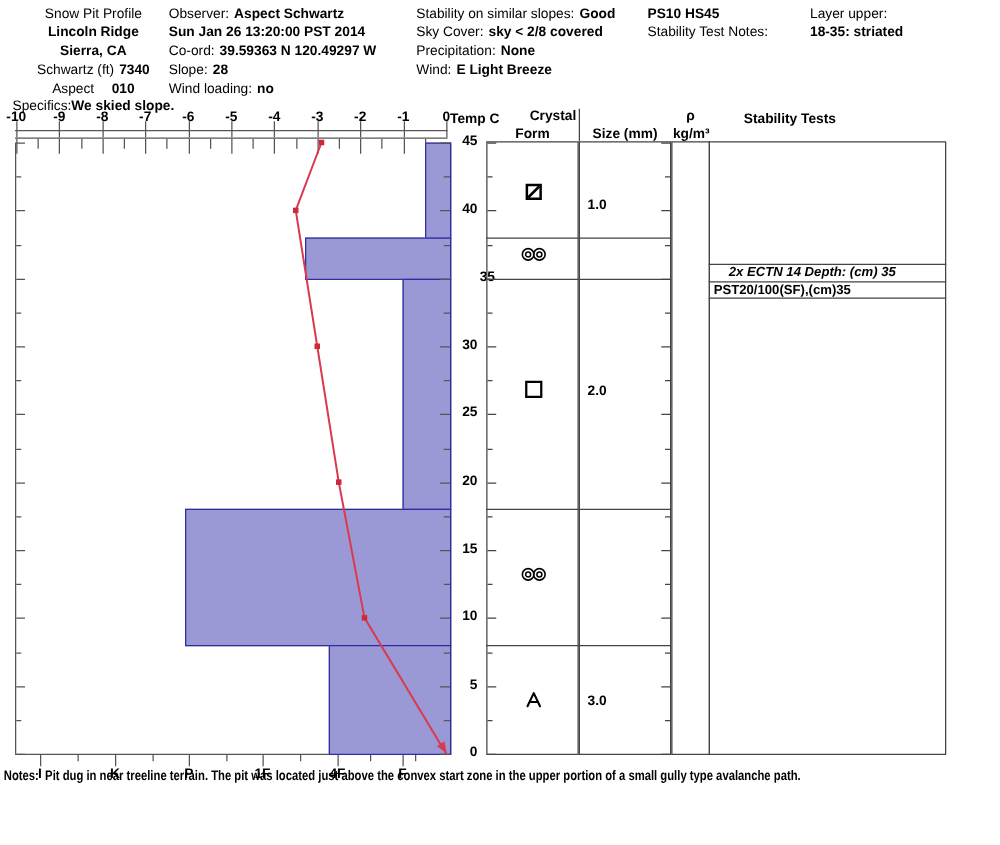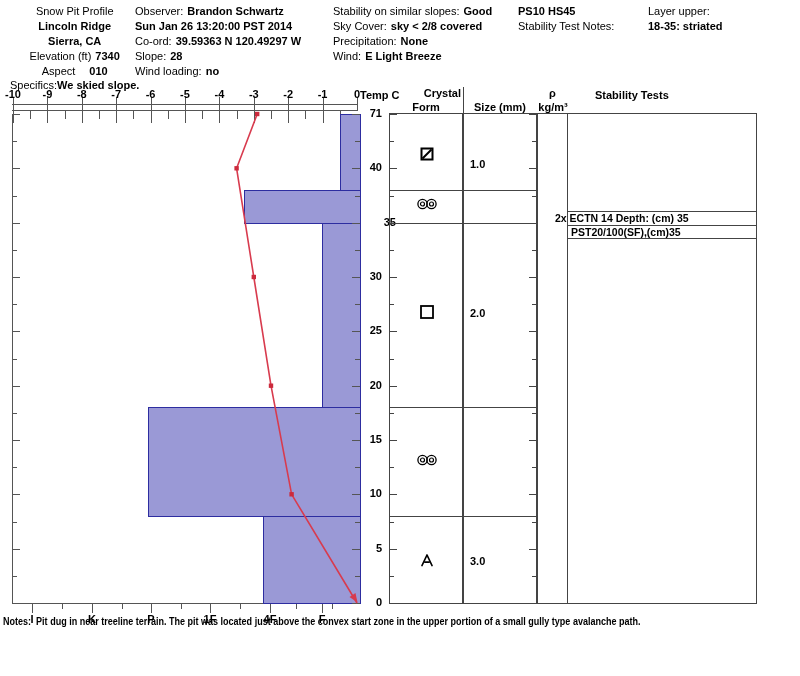--- a/index.html
+++ b/index.html
@@ -23,27 +23,27 @@
 </style>
 </head>
 <body>
 
 <div class="app">
 
   <div class="abs" style="left:10px;top:4px;text-align:center;">
     <div class="row">Snow Pit Profile</div>
     <div class="row b">Lincoln Ridge</div>
     <div class="row b">Sierra, CA</div>
-    <div class="row"><span class="lbl">Elevation (ft)</span><span class="val">7340</span></div>
+    <div class="row"><span class="lbl">Schwartz (ft)</span><span class="val">7340</span></div>
     <div class="row"><span class="lbl">Aspect</span><span class="val" style="margin-left:14px;">010</span></div>
     <div class="row" style="height:13px;line-height:13px;"><span class="lbl">Specifics:</span><span class="b">We skied slope.</span></div>
   </div>
 
   <div class="abs" style="left:135px;top:4px;">
-    <div class="row"><span class="lbl">Observer:</span><span class="val">Brandon Schwartz</span></div>
+    <div class="row"><span class="lbl">Observer:</span><span class="val">Aspect Schwartz</span></div>
     <div class="row b">Sun Jan 26 13:20:00 PST 2014</div>
     <div class="row"><span class="lbl">Co-ord:</span><span class="val">39.59363 N 120.49297 W</span></div>
     <div class="row"><span class="lbl">Slope:</span><span class="val">28</span></div>
     <div class="row"><span class="lbl">Wind loading:</span><span class="val">no</span></div>
   </div>
 
   <div class="abs" style="left:333px;top:4px;">
     <div class="row"><span class="lbl">Stability on similar slopes:</span><span class="val">Good</span></div>
     <div class="row"><span class="lbl">Sky Cover:</span><span class="val">sky &lt; 2/8 covered</span></div>
     <div class="row"><span class="lbl">Precipitation:</span><span class="val">None</span></div>
@@ -171,21 +171,21 @@
       <div style="position: absolute; left: 332px; top: 604px; width: 1px; height: 5px; background: rgb(85, 85, 85);"></div>
       <svg width="800" height="676" style="position: absolute; left: 0px; top: 0px; pointer-events: none;">
         <polyline points="257.2,114.0 236.6,168.3 253.8,277.0 271.0,385.7 291.6,494.3 357.0,603.0" fill="none" stroke="#d83b4e" stroke-width="1.6"></polyline>
         <rect x="255.0" y="111.8" width="4.4" height="4.4" fill="#cc2a3c"></rect>
         <rect x="234.4" y="166.1" width="4.4" height="4.4" fill="#cc2a3c"></rect>
         <rect x="251.6" y="274.8" width="4.4" height="4.4" fill="#cc2a3c"></rect>
         <rect x="268.8" y="383.5" width="4.4" height="4.4" fill="#cc2a3c"></rect>
         <rect x="289.4" y="492.1" width="4.4" height="4.4" fill="#cc2a3c"></rect>
         <polygon points="357.5,602.5 355.5,593 349.5,597" fill="#d83b4e"></polygon>
       </svg>
-      <div class="depth-label" style="left: 356px; top: 113px;">71</div>
+      <div class="depth-label" style="left: 356px; top: 113px;">45</div>
       <div class="depth-label" style="left: 356px; top: 167.333px;">40</div>
       <div class="depth-label" style="left: 370px; top: 221.667px;">35</div>
       <div class="depth-label" style="left: 356px; top: 276px;">30</div>
       <div class="depth-label" style="left: 356px; top: 330.333px;">25</div>
       <div class="depth-label" style="left: 356px; top: 384.667px;">20</div>
       <div class="depth-label" style="left: 356px; top: 439px;">15</div>
       <div class="depth-label" style="left: 356px; top: 493.333px;">10</div>
       <div class="depth-label" style="left: 356px; top: 547.667px;">5</div>
       <div class="depth-label" style="left: 356px; top: 602px;">0</div>
       <div style="position: absolute; left: 389px; top: 113px; width: 74px; height: 491px; border: 1px solid rgb(68, 68, 68); box-sizing: border-box;"></div>
@@ -231,21 +231,21 @@
       <div style="position: absolute; left: 532px; top: 196px; width: 4px; height: 1px; background: rgb(68, 68, 68);"></div>
       <div style="position: absolute; left: 390px; top: 168px; width: 7px; height: 1px; background: rgb(68, 68, 68);"></div>
       <div style="position: absolute; left: 529px; top: 168px; width: 7px; height: 1px; background: rgb(68, 68, 68);"></div>
       <div style="position: absolute; left: 390px; top: 141px; width: 4px; height: 1px; background: rgb(68, 68, 68);"></div>
       <div style="position: absolute; left: 532px; top: 141px; width: 4px; height: 1px; background: rgb(68, 68, 68);"></div>
       <div style="position: absolute; left: 390px; top: 114px; width: 7px; height: 1px; background: rgb(68, 68, 68);"></div>
       <div style="position: absolute; left: 529px; top: 114px; width: 7px; height: 1px; background: rgb(68, 68, 68);"></div>
       <div style="position: absolute; left: 567px; top: 211px; width: 190px; height: 1px; background: rgb(68, 68, 68);"></div>
       <div style="position: absolute; left: 567px; top: 225px; width: 190px; height: 1px; background: rgb(68, 68, 68);"></div>
       <div style="position: absolute; left: 567px; top: 238px; width: 190px; height: 1px; background: rgb(68, 68, 68);"></div>
-      <div class="stab-row" style="left: 552px; top: 212px; width: 188px;">2x ECTN 14   Depth: (cm) 35</div>
+      <div class="stab-row" style="left: 580px; top: 212px; width: 188px; font-style: italic;">2x ECTN 14   Depth: (cm) 35</div>
       <div class="stab-row" style="left: 568px; top: 226px; width: 188px;">PST20/100(SF),(cm)35</div>
       <div class="sym" style="left: 427px; top: 155.293px;"><svg width="16" height="16">
           <rect x="2.5" y="2.5" width="11" height="11" fill="none" stroke="#000" stroke-width="2"></rect>
           <line x1="3.5" y1="12.5" x2="12.5" y2="3.5" stroke="#000" stroke-width="2"></line>
         </svg></div>
       <div class="size-text" style="left: 470px; top: 164px;">1.0</div>
       <div class="sym" style="left: 427px; top: 205.28px;"><svg width="22" height="12">
           <circle cx="6.5" cy="6" r="4.6" fill="none" stroke="#000" stroke-width="1.3"></circle>
           <circle cx="6.5" cy="6" r="2" fill="none" stroke="#000" stroke-width="1.2"></circle>
           <circle cx="15.5" cy="6" r="4.6" fill="none" stroke="#000" stroke-width="1.3"></circle>

